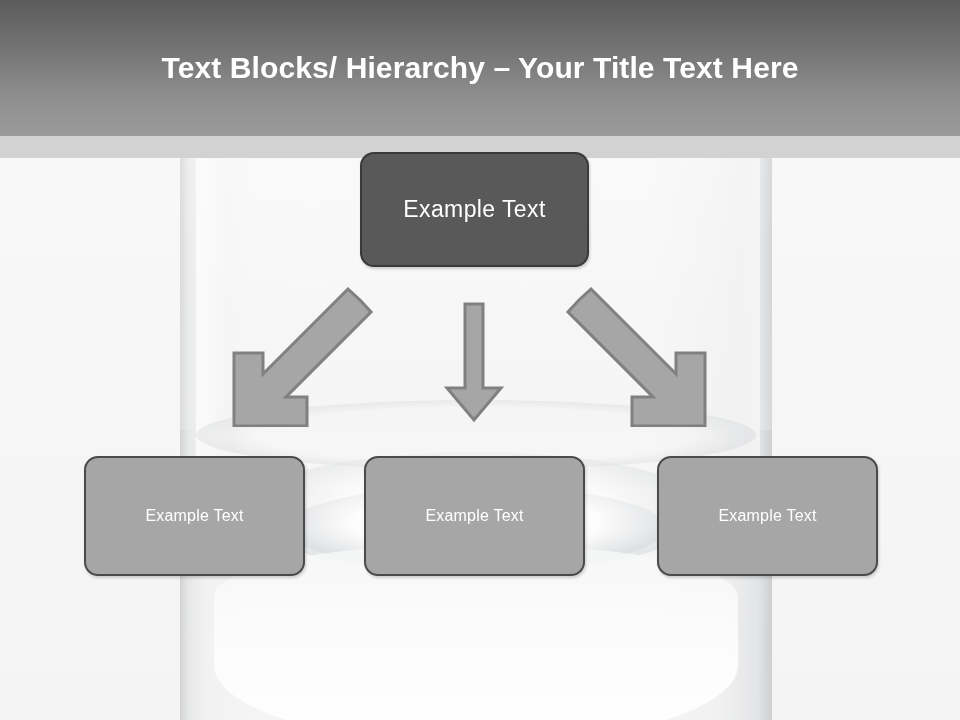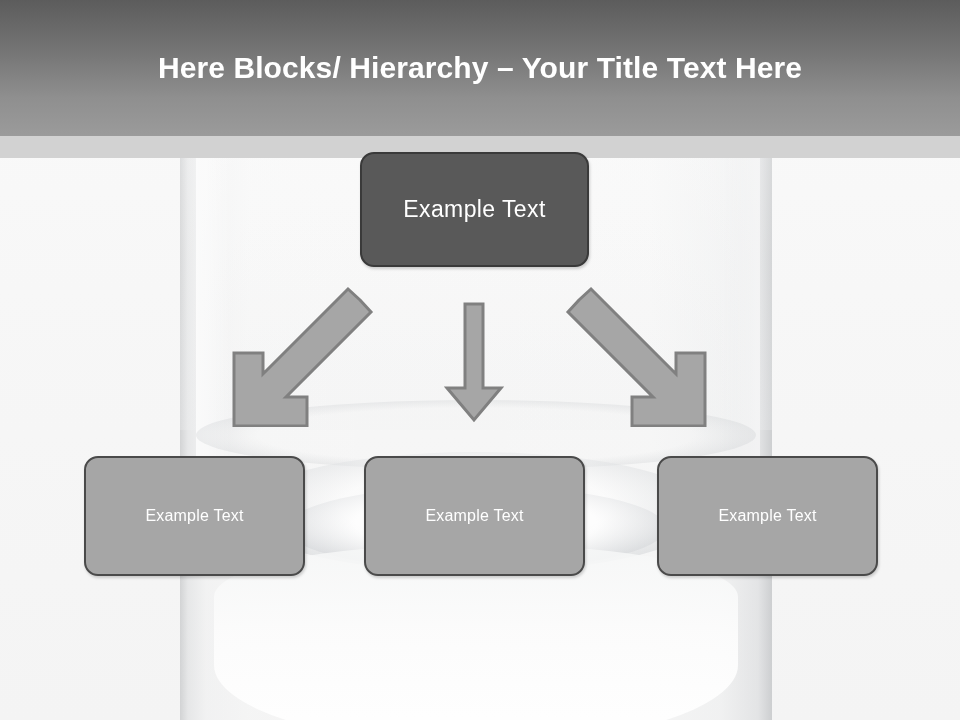--- a/index.html
+++ b/index.html
@@ -192,21 +192,21 @@
     <div class="glass-streak-l"></div>
     <div class="glass-streak-r"></div>
     <div class="glass-meniscus"></div>
     <div class="glass-base-a"></div>
     <div class="glass-base-b"></div>
     <div class="glass-foot"></div>
   </div>
 
   <div class="header-bar"></div>
   <div class="header-underline"></div>
-  <div class="slide-title"><span class="t-bold">Here Blocks/ Hierarchy </span><span class="t-reg">– Your Title Text Here</span></div>
+  <div class="slide-title"><span class="t-bold">Text Blocks/ Hierarchy </span><span class="t-reg">– Your Title Text Here</span></div>
 
   <div class="node node-root">
     <span>Example  Text</span>
   </div>
 
   <svg class="arrow-svg arrow-left" width="146" height="146" viewBox="0 0 146 146">
     <polygon points="132,6 143,18 58,103 79,103 79,132 6,132 6,59 35,59 35,80 120,-5" transform="translate(0,13)" fill="#a6a6a6" stroke="#808080" stroke-width="3" stroke-linejoin="miter"></polygon>
   </svg>
 
   <svg class="arrow-svg arrow-center" width="62" height="124" viewBox="0 0 62 124">

